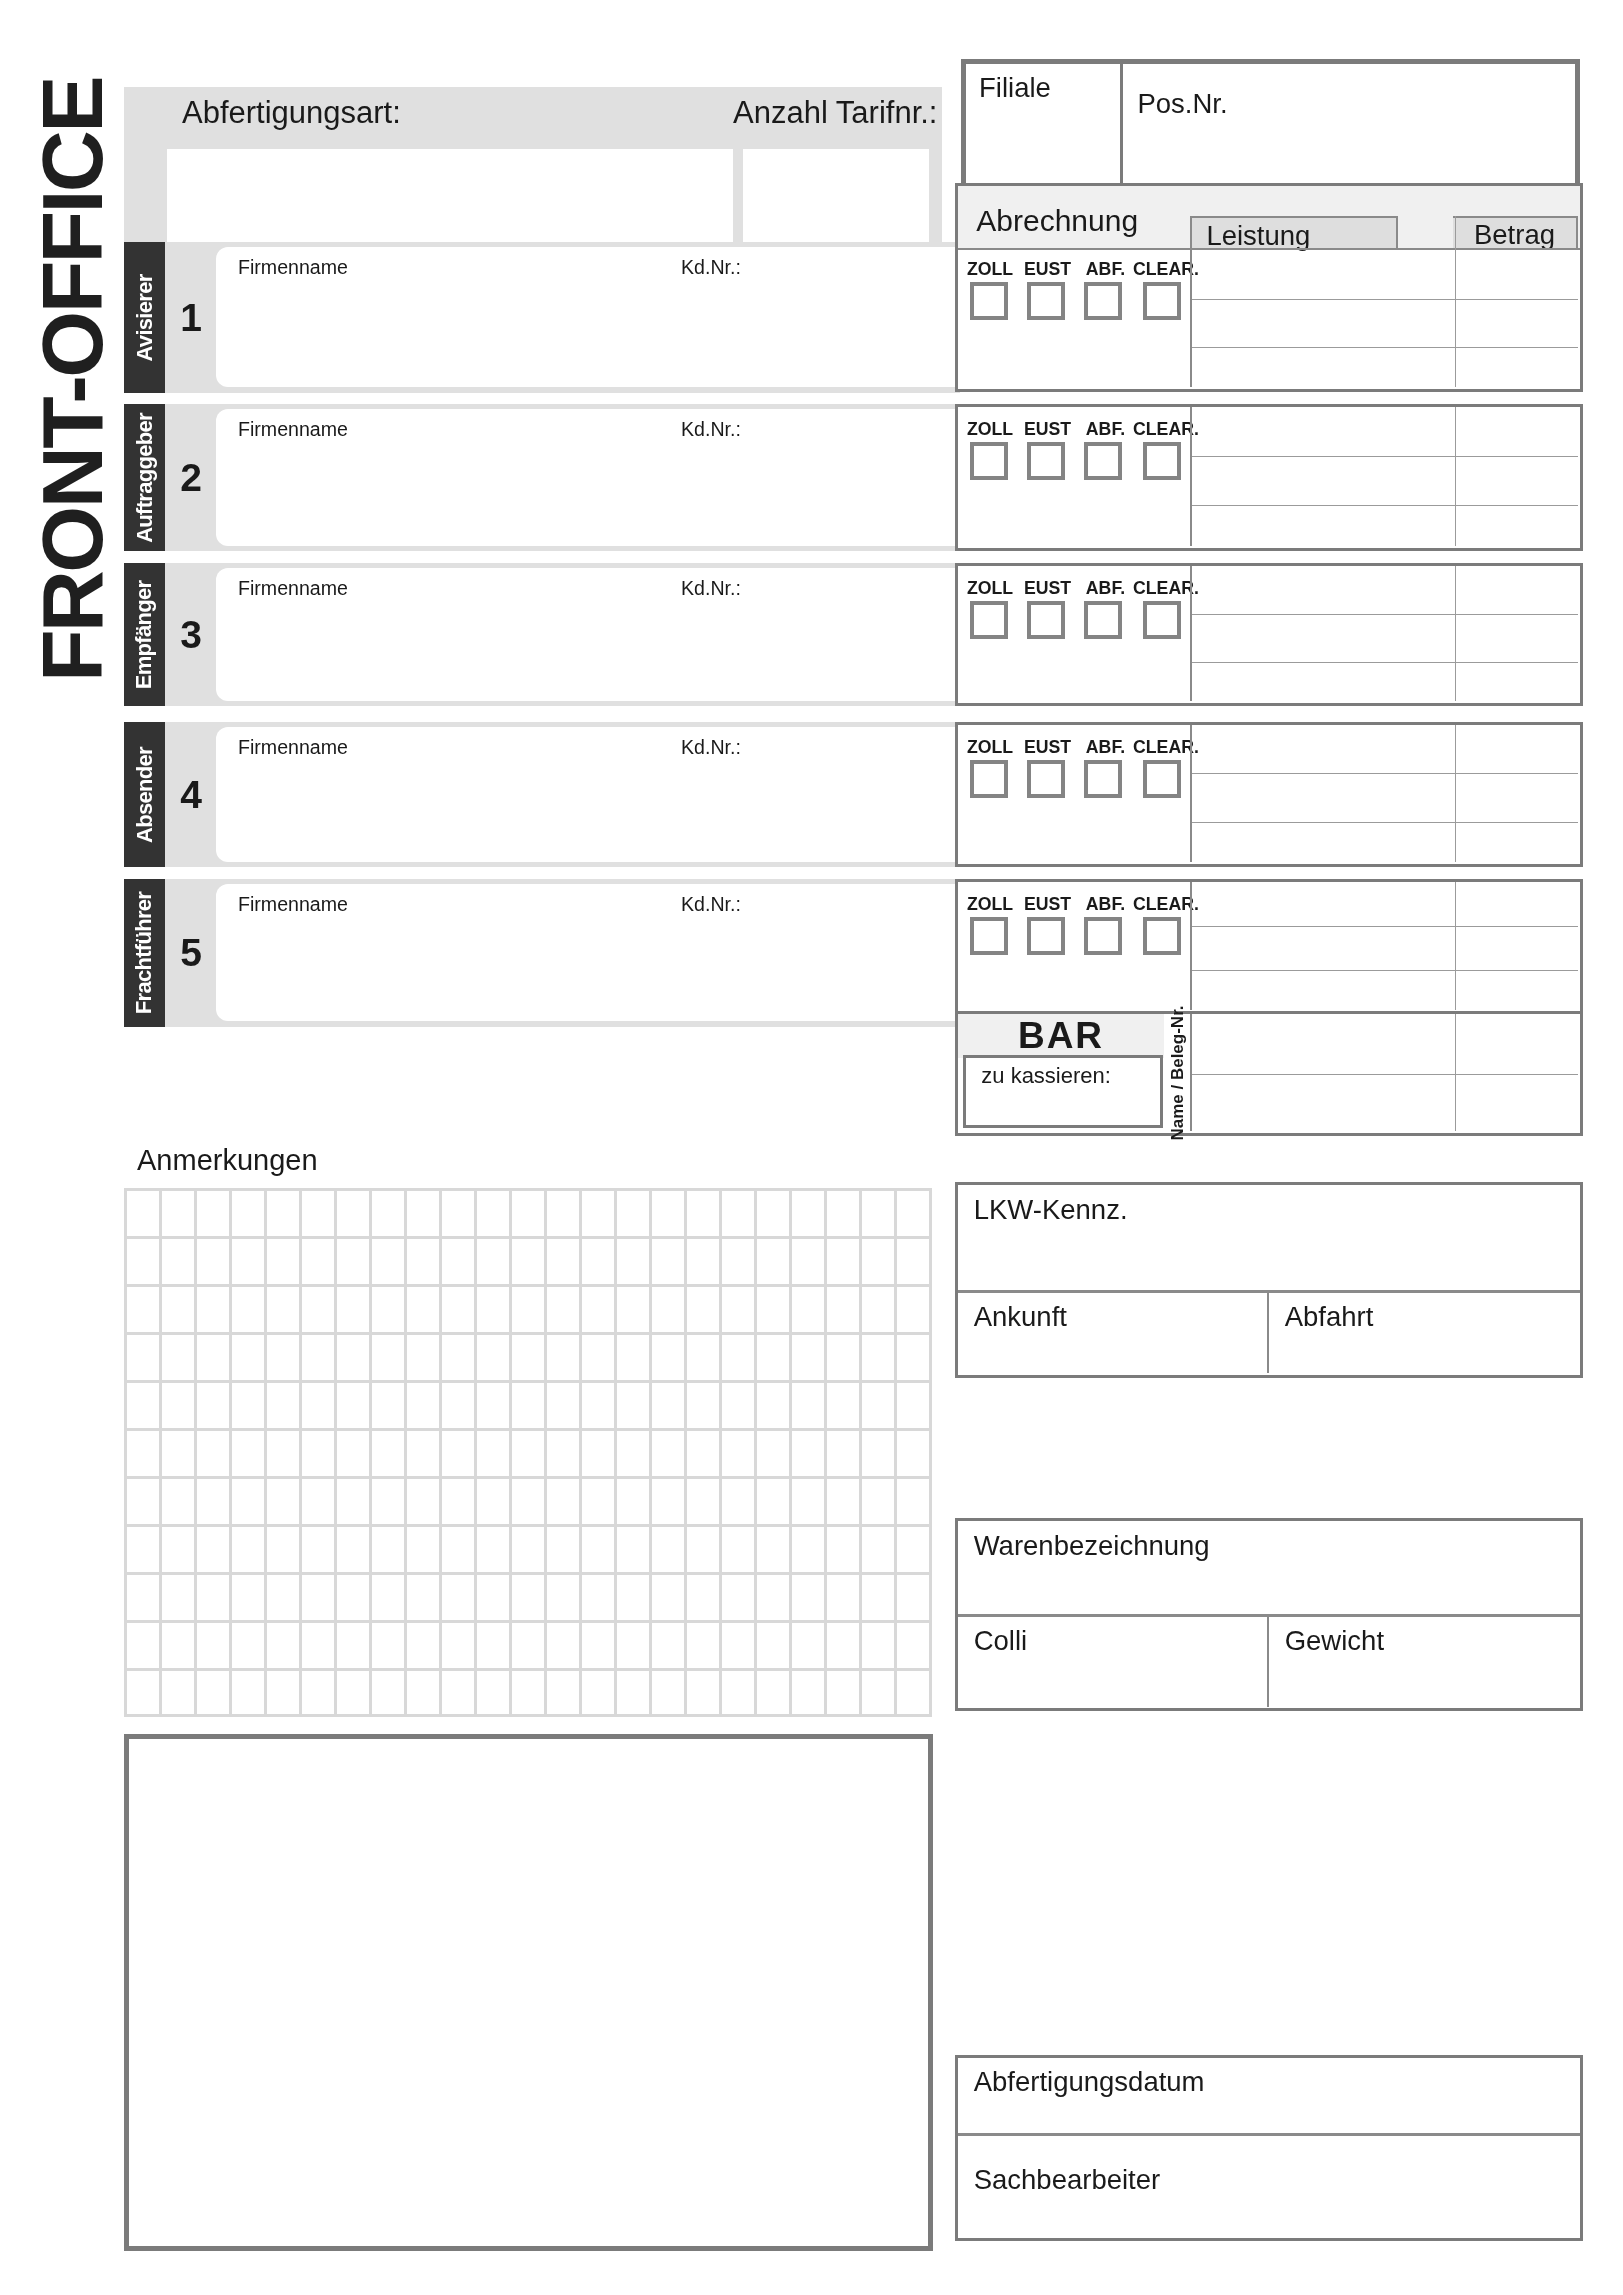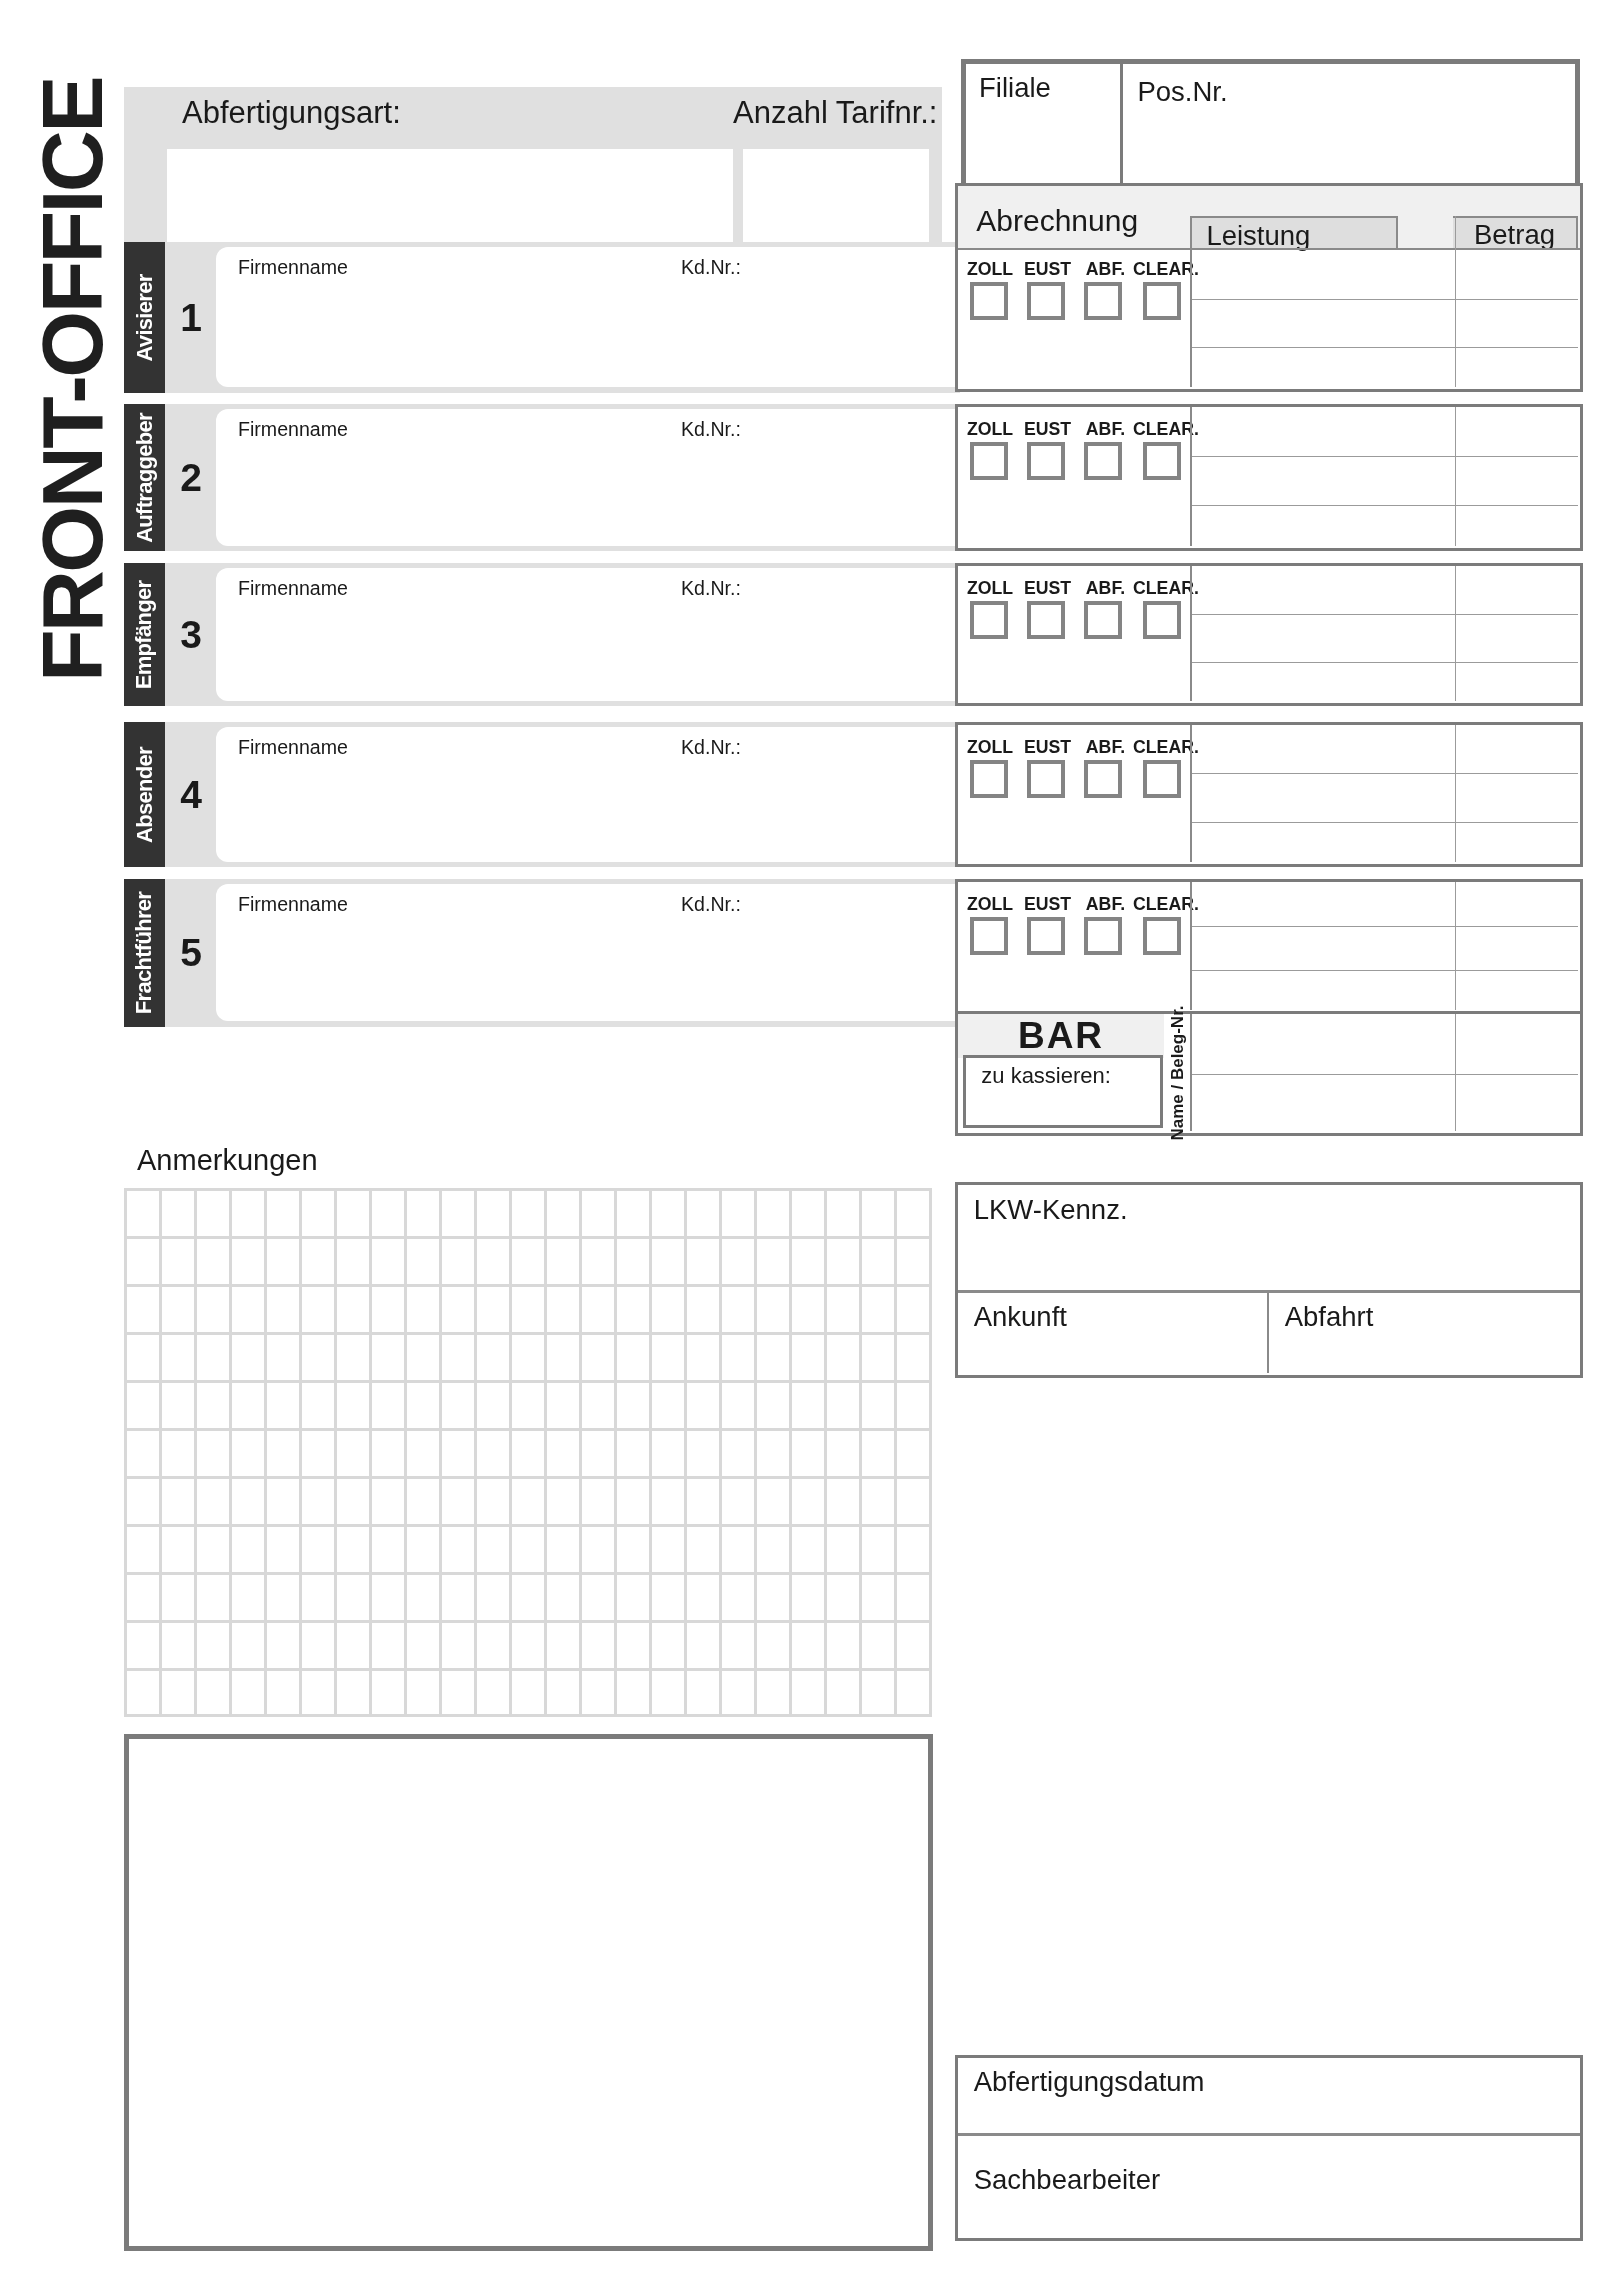--- a/index.html
+++ b/index.html
@@ -51,21 +51,21 @@
     <div class="lbl f48" style="left:58px;top:7.9px;">Abfertigungsart:</div>
     <div class="lbl f48" style="left:609px;top:7.9px;width:196px;text-align:left;">Anzahl Tarifnr.:</div>
     <div class="whiteBox" style="left:43px;top:62px;width:566px;height:103px;"></div>
     <div class="whiteBox" style="left:619px;top:62px;width:186px;height:106px;"></div>
   </div>
 
   <div class="frameBox" style="left:961px;top:59px;width:619px;height:181px;">
     <div class="abs" style="left:0;top:0;width:157px;height:100%;border-right:3.9px solid #7b7b7b;box-sizing:border-box;padding-left:48px;">
       <div class="lbl f42" style="left:13px;top:7.9px;">Filiale</div>
     </div>
-    <div class="abs" style="left:157px;top:4px;right:0;height:100%;">
+    <div class="abs" style="left:157px;top:16px;right:0;height:100%;">
       <div class="lbl f42" style="left:14.4px;top:7.9px;">Pos.Nr.</div>
     </div>
   </div>
 
   <div class="row" style="top:242px;height:151px;">
     <div class="tab">
         <span>Avisierer</span>
       </div>
     <div class="numstrip">
         <span>1</span>
@@ -250,20 +250,32 @@
     </div>
     <div class="midline" style="left:0;top:105px;width:100%;height:2.6px;"></div>
     <div class="abs" style="left:0;top:108px;width:311px;height:80px;border-right:2.6px solid #8a8a8a;box-sizing:border-box;">
       <div class="lbl f42" style="left:15.7px;top:7.9px;">Ankunft</div>
     </div>
     <div class="abs" style="left:311px;top:108px;right:0;height:80px;">
       <div class="lbl f42" style="left:15.7px;top:7.9px;text-align:center;">Abfahrt</div>
     </div>
   </div>
 
+  <div class="block" style="top:1518px;height:193px;border-width:3.9px;">
+    <div class="abs" style="left:0;top:0;width:100%;height:95px;">
+      <div class="lbl f42" style="left:15.7px;top:9.2px;">Warenbezeichnung</div>
+    </div>
+    <div class="midline" style="left:0;top:93px;width:100%;height:2.6px;"></div>
+    <div class="abs" style="left:0;top:96px;width:311px;height:90px;border-right:2.6px solid #8a8a8a;box-sizing:border-box;">
+      <div class="lbl f42" style="left:15.7px;top:7.9px;">Colli</div>
+    </div>
+    <div class="abs" style="left:311px;top:96px;right:0;height:90px;">
+      <div class="lbl f42" style="left:15.7px;top:7.9px;">Gewicht</div>
+    </div>
+  </div>
 
   <div class="block" style="top:2055px;height:186px;border-width:3.9px;">
     <div class="abs" style="left:0;top:0;width:100%;height:77px;">
       <div class="lbl f42" style="left:15.7px;top:7.9px;">Abfertigungsdatum</div>
     </div>
     <div class="midline" style="left:0;top:75px;width:100%;height:2.6px;"></div>
     <div class="abs" style="left:0;top:78px;width:100%;height:101px;">
       <div class="lbl f42" style="left:15.7px;top:7.9px;margin-top:20px;">Sachbearbeiter</div>
     </div>
   </div>

